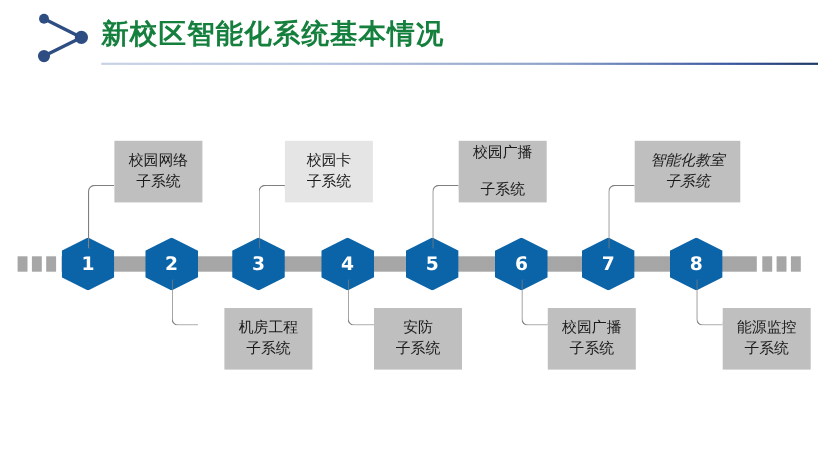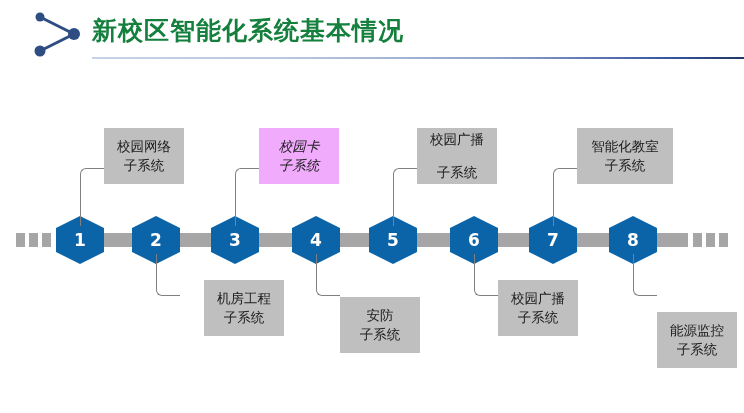--- a/index.html
+++ b/index.html
@@ -95,48 +95,48 @@
       <span>子系统</span>
     </div>
     <div class="conn up" style="left: 80px; top: 58px; width: 24px; height: 58px;"></div>
     <div class="hex" style="left: 132px; background: rgb(11, 99, 168);">2</div>
     <div class="lbl" style="left: 180px; top: 170px; width: 80px; height: 56px; background: rgb(191, 191, 191); margin-left: 24px;">
       <span>机房工程</span>
       <span>子系统</span>
     </div>
     <div class="conn down" style="left: 156px; top: 144px; width: 24px; height: 42px;"></div>
     <div class="hex" style="left: 211px; background: rgb(11, 99, 168);">3</div>
-    <div class="lbl" style="left: 259px; top: 18px; width: 80px; height: 56px; background: #f0abfc; font-style: italic;">
+    <div class="lbl" style="left: 259px; top: 18px; width: 80px; height: 56px; background: #e5e5e5;">
       <span>校园卡</span>
       <span>子系统</span>
     </div>
     <div class="conn up" style="left: 235px; top: 58px; width: 24px; height: 58px;"></div>
     <div class="hex" style="left: 292px; background: rgb(11, 99, 168);">4</div>
-    <div class="lbl" style="left: 340px; top: 170px; width: 80px; height: 56px; background: rgb(191, 191, 191); margin-top: 17px;">
+    <div class="lbl" style="left: 340px; top: 170px; width: 80px; height: 56px; background: rgb(191, 191, 191);">
       <span>安防</span>
       <span>子系统</span>
     </div>
     <div class="conn down" style="left: 316px; top: 144px; width: 24px; height: 42px;"></div>
     <div class="hex" style="left: 369px; background: rgb(11, 99, 168);">5</div>
     <div class="lbl" style="left: 417px; top: 18px; width: 80px; height: 56px; background: rgb(191, 191, 191); gap: 14px;">
       <span>校园广播</span>
       <span>子系统</span>
     </div>
     <div class="conn up" style="left: 393px; top: 58px; width: 24px; height: 58px;"></div>
     <div class="hex" style="left: 450px; background: rgb(11, 99, 168);">6</div>
     <div class="lbl" style="left: 498px; top: 170px; width: 80px; height: 56px; background: rgb(191, 191, 191);">
       <span>校园广播</span>
       <span>子系统</span>
     </div>
     <div class="conn down" style="left: 474px; top: 144px; width: 24px; height: 42px;"></div>
     <div class="hex" style="left: 529px; background: rgb(11, 99, 168);">7</div>
-    <div class="lbl" style="left: 577px; top: 18px; width: 96px; height: 56px; background: rgb(191, 191, 191);">
+    <div class="lbl" style="left: 577px; top: 18px; width: 96px; height: 56px; background: rgb(191, 191, 191); font-style: italic;">
       <span>智能化教室</span>
       <span>子系统</span>
     </div>
     <div class="conn up" style="left: 553px; top: 58px; width: 24px; height: 58px;"></div>
     <div class="hex" style="left: 609px; background: rgb(11, 99, 168);">8</div>
-    <div class="lbl" style="left: 657px; top: 170px; width: 80px; height: 56px; background: rgb(191, 191, 191); margin-top: 32px;">
+    <div class="lbl" style="left: 657px; top: 170px; width: 80px; height: 56px; background: rgb(191, 191, 191);">
       <span>能源监控</span>
       <span>子系统</span>
     </div>
     <div class="conn down" style="left: 633px; top: 144px; width: 24px; height: 42px;"></div>
   </div>
 
 </body></html>

